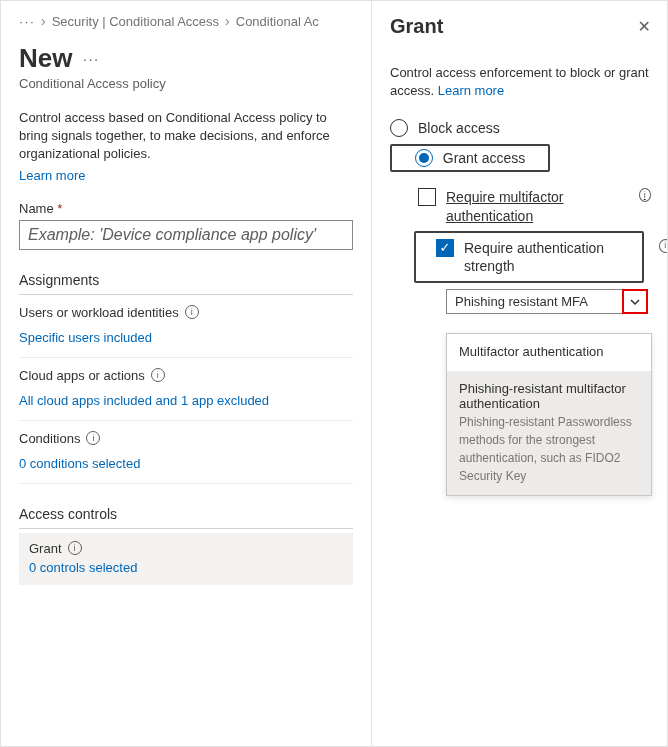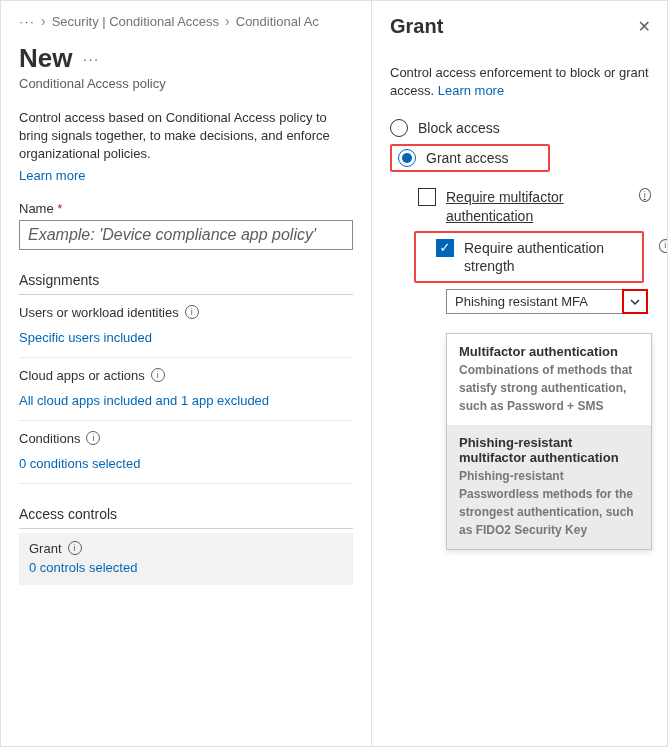--- a/index.html
+++ b/index.html
@@ -82,21 +82,21 @@
   .panel-title { font-size:20px; font-weight:600; }
   .close-x { font-size:16px; color:#605e5c; cursor:pointer; }
   .panel-intro { font-size:13px; line-height:1.4; margin-bottom:14px; }
   .radio-row { display:flex; align-items:center; gap:10px; padding:5px 0; font-size:14px;}
   .radio-outer {
     width:18px; height:18px; border:1px solid #323130; border-radius:50%;
     display:flex; align-items:center; justify-content:center;
   }
   .radio-outer.checked { border-color:#0067b8; }
   .radio-inner { width:10px; height:10px; background:#0067b8; border-radius:50%; }
-  .hl-red { border:2px solid #ef4444; padding:3px 6px; border-radius:2px; }
+  .hl-red { border:2px solid #404040; padding:3px 6px; border-radius:2px;justify-content:center; }
   .check-row { display:flex; align-items:flex-start; gap:10px; padding:6px 0 6px 28px; font-size:14px; }
   .checkbox {
     width:18px; height:18px; border:1px solid #323130; flex-shrink:0;
     display:flex; align-items:center; justify-content:center;
   }
   .checkbox.checked { background:#0067b8; border-color:#0067b8; color:#fff; }
   .checkbox.checked::after { content:"✓"; font-size:13px; line-height:1; }
   .check-label { line-height:1.3; }
   .info-right { margin-left:auto; }
   .dropdown {
@@ -113,21 +113,21 @@
   }
   .dd-list {
     position:absolute;
     left: 74px;
     width: 206px;
     border:1px solid #c8c6c4;
     background:#fff;
     box-shadow: 0 2px 6px rgba(0,0,0,.12);
     font-size:13px;
   }
-  .dd-item { padding:10px 12px;font-weight:bold; }
+  .dd-item { padding:10px 12px; }
   .dd-item.sel { background:#edebe9; }
   .dd-title { font-size:13px; color:#323130; margin-bottom:2px; }
   .dd-desc { font-size:12px; color:#797775; line-height:1.5; }
   .ellipsis-dots { letter-spacing:1px; color:#605e5c; }
   .chev::before { content:"›"; font-size:14px; }
 </style>
 </head>
 <body>
 
 <div class="left-pane">
@@ -226,21 +226,20 @@
     <div class="dropdown-btn">
       <svg width="12" height="12" viewBox="0 0 12 12">
           <path d="M2 4 L6 8 L10 4" stroke="#323130" stroke-width="1.5" fill="none"></path>
         </svg>
     </div>
   </div>
 
   <div class="dd-list" style="top:332px;">
     <div class="dd-item">
       <div class="dd-title">Multifactor authentication</div>
-      <div class="dd-desc">Combinations of methods that satisfy strong authentication, such as Password + SMS</div>
     </div>
     <div class="dd-item sel">
       <div class="dd-title">Phishing-resistant multifactor authentication</div>
       <div class="dd-desc">Phishing-resistant Passwordless methods for the strongest authentication, such as FIDO2 Security Key</div>
     </div>
   </div>
 
 </div>
 
 </body></html>

